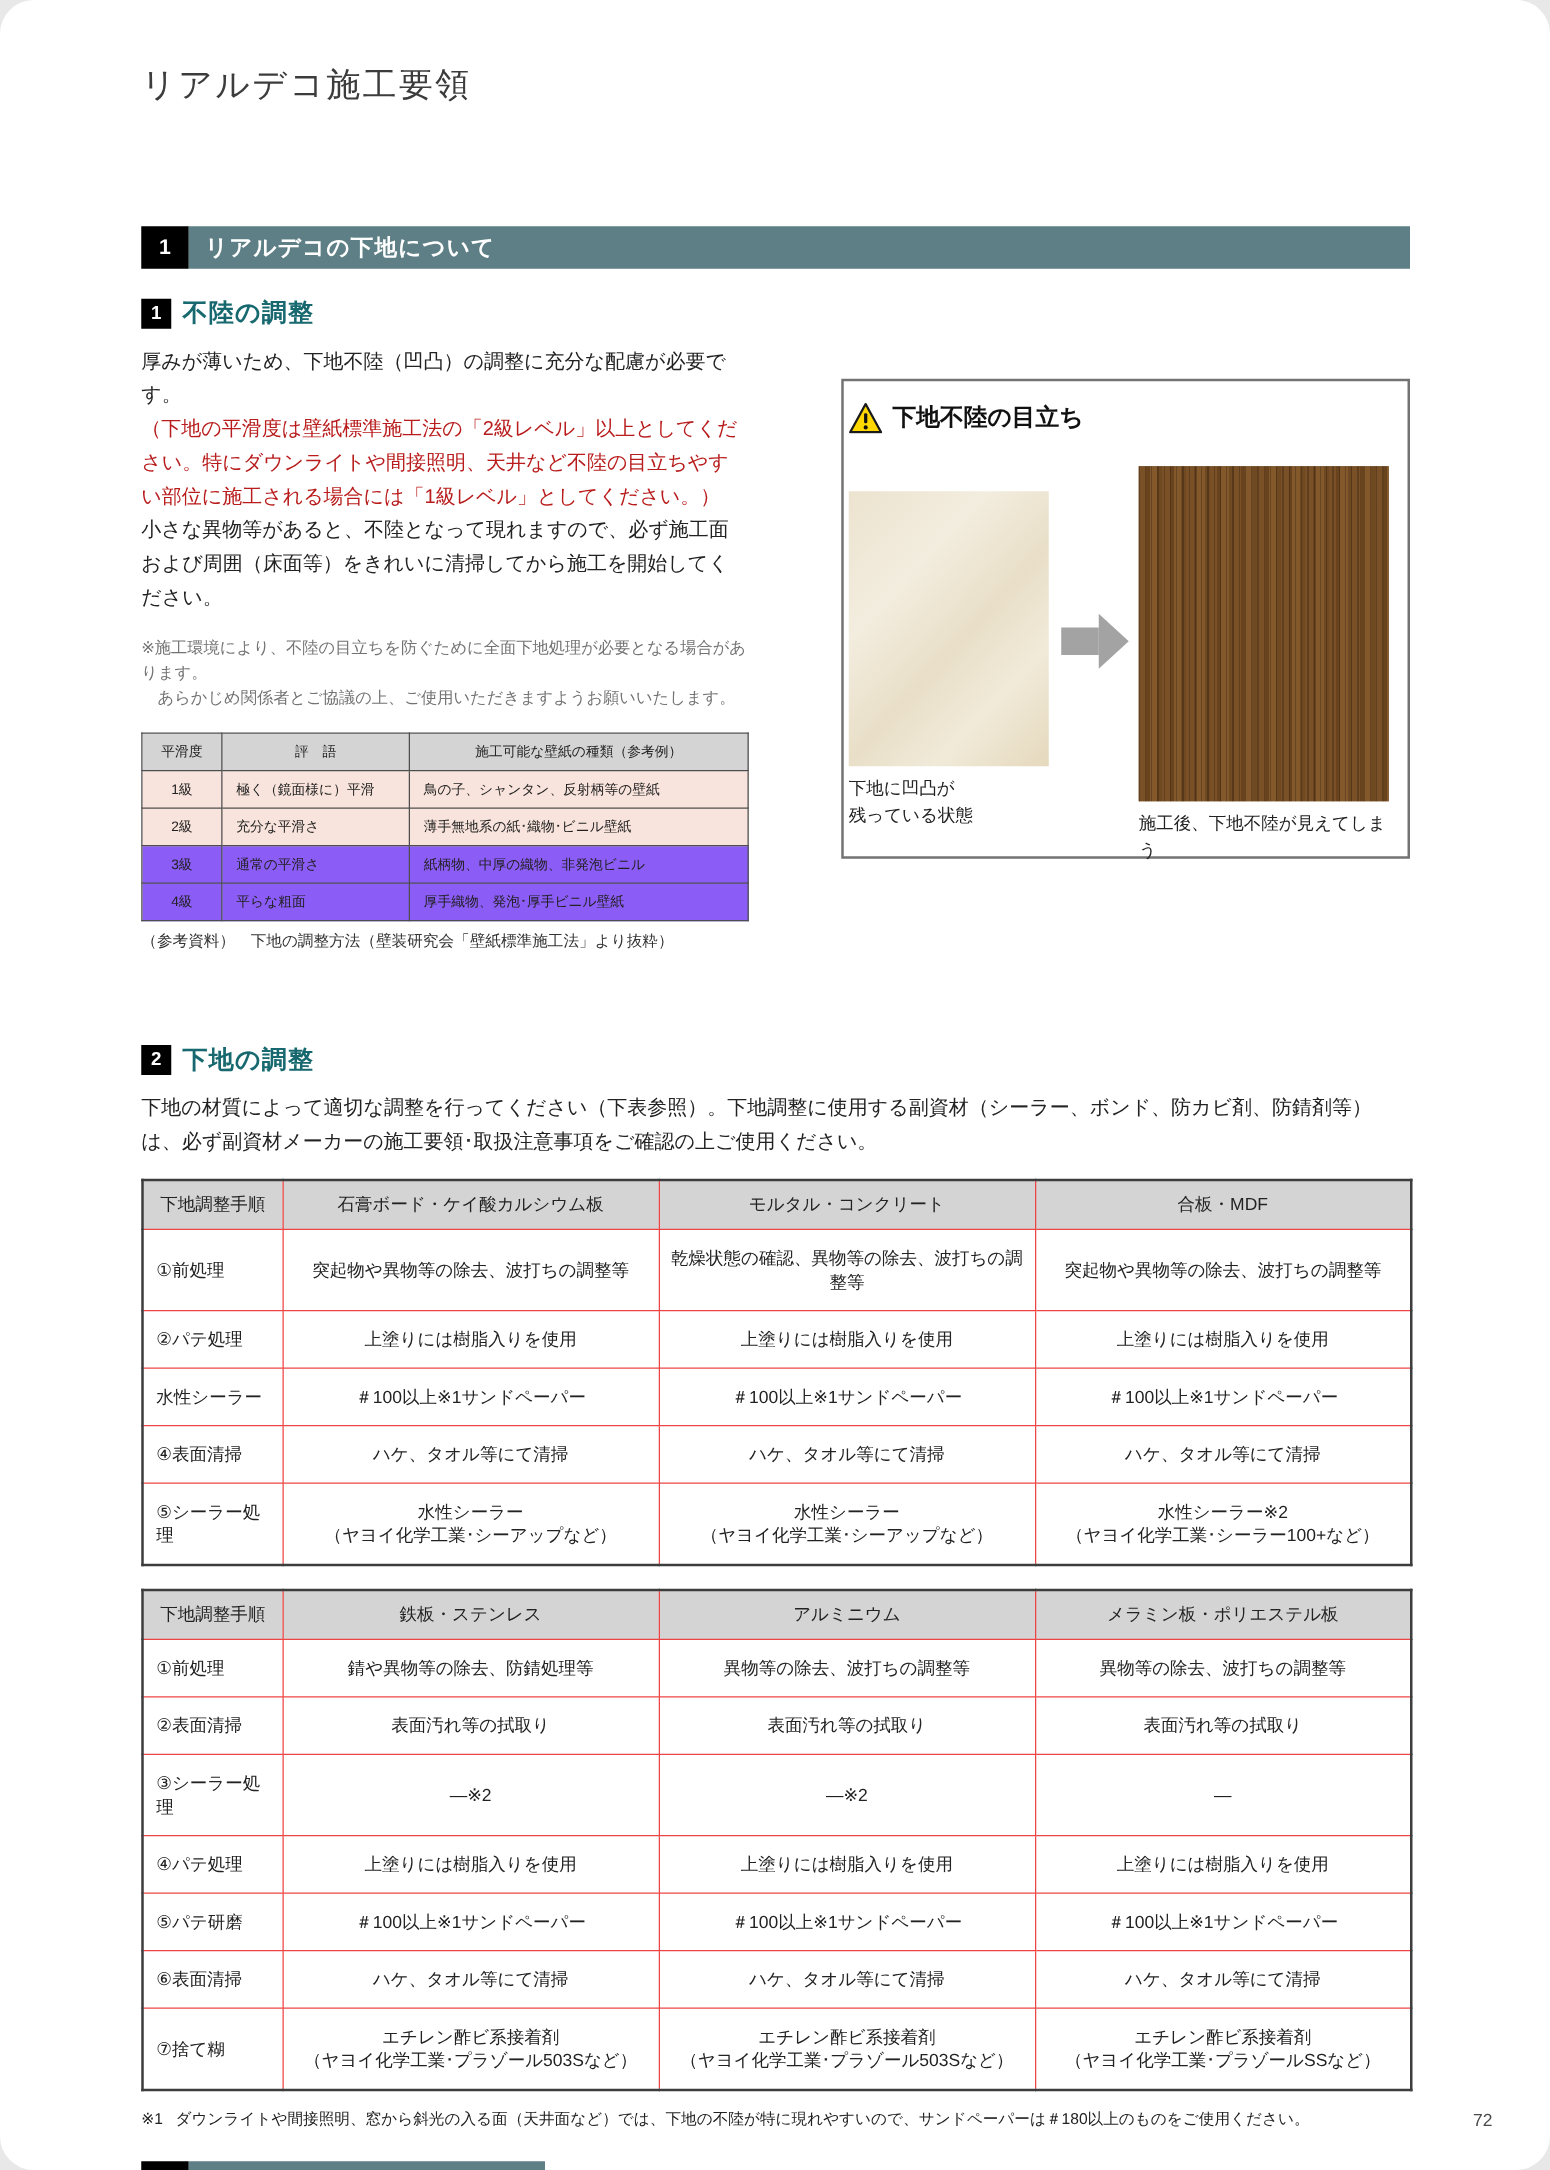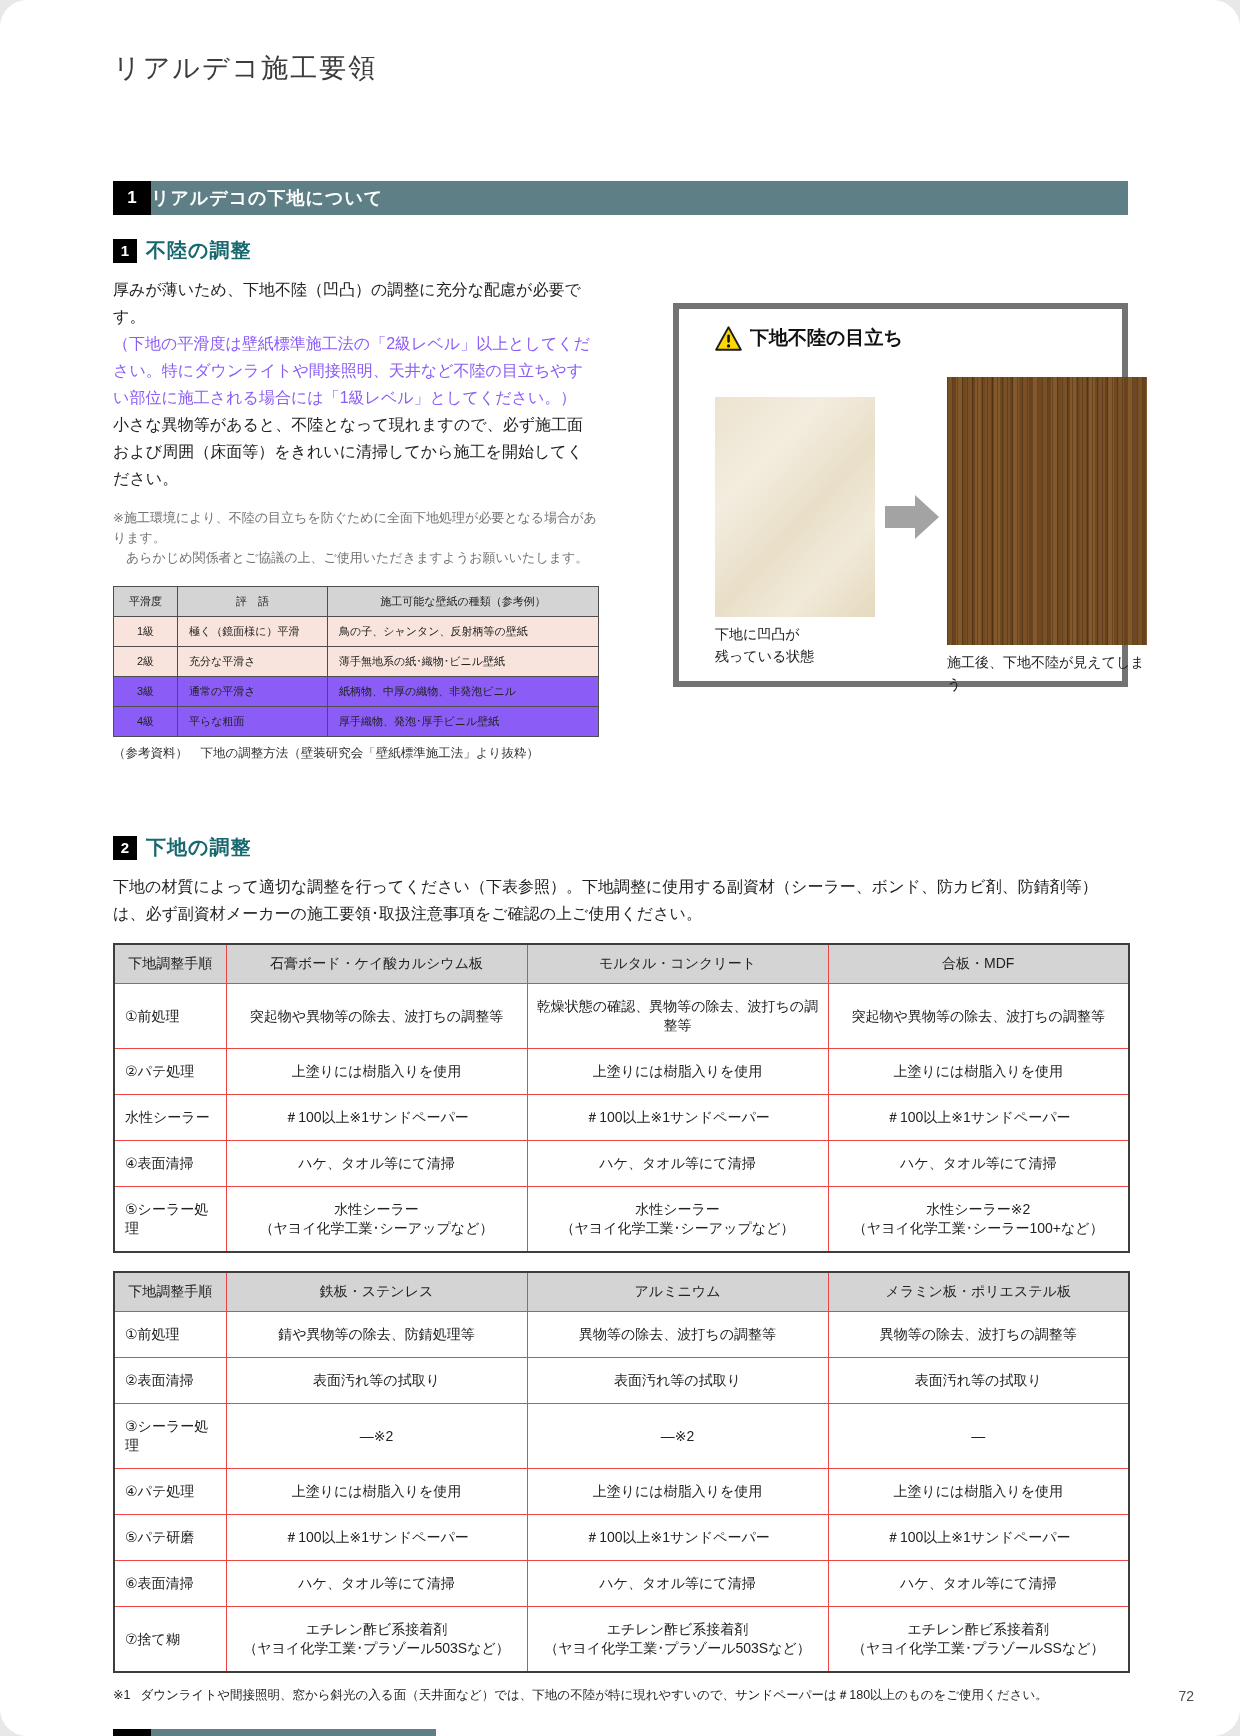--- a/index.html
+++ b/index.html
@@ -5,45 +5,45 @@
   * { margin:0; padding:0; box-sizing:border-box; }
   html,body { background:#e8e8e8; }
   body { font-family:"Liberation Sans","DejaVu Sans",sans-serif; }
   .page { position:relative; width:1240px; height:1736px; background:#ffffff; margin:0 auto; overflow:hidden; color:#222;border-radius:27px; }
   .content { padding:0 112px 0 113px; }
 
   h1.doc-title { padding-top:50px; font-size:27px; font-weight:400; color:#3c3c3c; letter-spacing:2px; }
 
   .section-bar { display:flex; align-items:stretch; margin-top:95px; height:34px; }
   .sec-num { width:38px; background:#000; color:#fff; display:flex; align-items:center; justify-content:center; font-size:17px; font-weight:bold; }
-  .sec-rest { flex:1; background:#5d7f85; display:flex; align-items:center; }
+  .sec-rest { flex:1; background:#5d7f85; display:flex; align-items:center; padding-left:13px; }
   .sec-title { color:#fff; font-size:18px; font-weight:bold; letter-spacing:1px; }
 
   .subhead { display:flex; align-items:center; gap:9px; margin-top:22px; }
   .sub-num { width:24px; height:24px; background:#000; color:#fff; display:flex; align-items:center; justify-content:center; font-size:15px; font-weight:bold; }
   .sub-title { color:#17696f; font-size:20px; font-weight:bold; letter-spacing:1px; }
 
   .cols { display:flex; margin-top:12px; }
   .left-col { width:485px; flex:none; }
   p.body { font-size:16px; line-height:27px; color:#222; }
-  p.body.red { color:#8b5cf6; }
+  p.body.red { color:#b91c1c; }
   p.note { margin-top:16px; font-size:13px; line-height:20px; color:#737373; }
   p.note .nl { display:block; }
   p.note .nl.indent { padding-left:13px; }
   .refnote { margin-top:8px; font-size:12.5px; color:#333; }
 
   table { border-collapse:collapse; table-layout:fixed; }
   table.smooth { margin-top:18px; width:485px; font-size:11px; }
   table.smooth th, table.smooth td { border:1px solid #4d4d4d; padding:7px 4px; }
   table.smooth th { background:#d4d4d4; font-weight:400; text-align:center; }
   table.smooth td { text-align:left; padding-left:11px; background:#8b5cf6; }
   table.smooth td:first-child { text-align:center; padding-left:4px; }
   table.smooth tr.hl td { background:#f8e4dc; }
 
-  .callout { margin-left:auto; margin-top:27px; width:455px; height:384px; border:6px solid #737373; padding:16px 36px; flex:none; }
+  .callout { margin-left:auto; margin-top:27px; width:455px; height:384px; border:2px solid #737373; padding:16px 4px; flex:none; }
   .callout-title { display:flex; align-items:center; gap:8px; }
   .callout-title span { font-size:19px; font-weight:bold; color:#111; }
   .callout-images { display:flex; margin-top:26px; align-items:flex-start; }
   .img-block.left { margin-top:20px; }
   .photo { display:block; }
   .photo.cream { width:160px; height:220px;
      background:linear-gradient(133deg,#ece3cf 0%,#f3eddf 30%,#e9dfc8 55%,#f1ead9 75%,#e5d9bd 100%); }
   .photo.wood { width:200px; height:268px;
      background:
        repeating-linear-gradient(90deg, rgba(0,0,0,0.22) 0 1px, rgba(255,255,255,0) 1px 5px),

